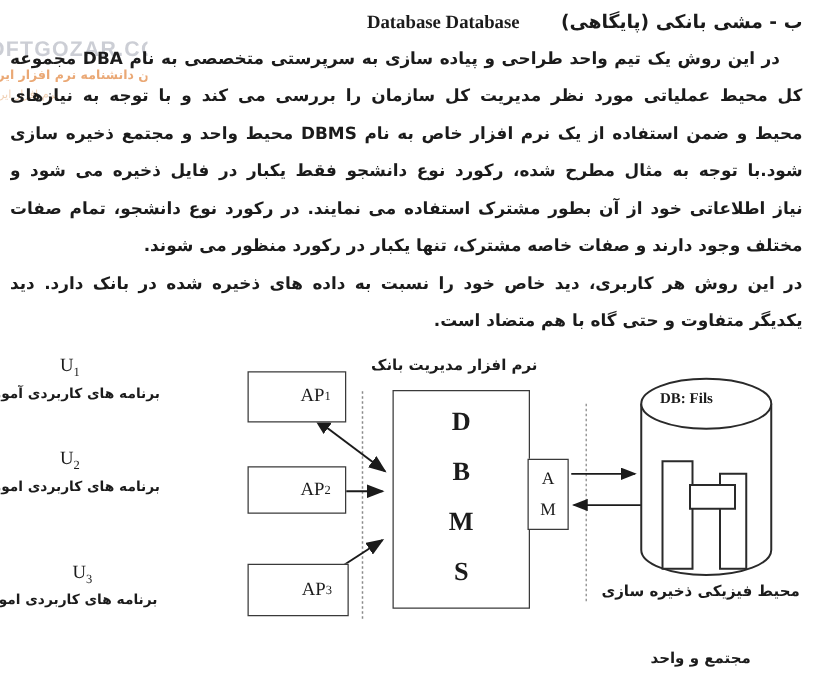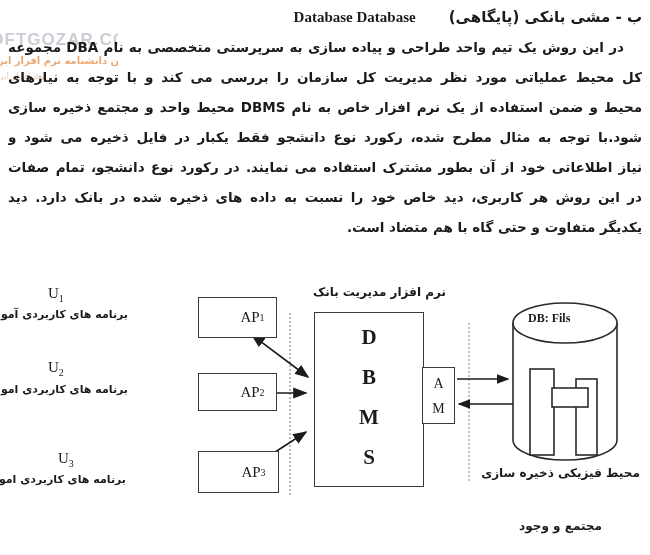--- a/index.html
+++ b/index.html
@@ -62,20 +62,21 @@
     <span class="hdr-fa">ب - مشی بانکی (پایگاهی)</span>
     <span class="hdr-en">Database Database</span>
   </div>
 
   <div class="bodytxt">
     <div class="ln ln-j indent">در این روش یک تیم واحد طراحی و پیاده سازی به سرپرستی متخصصی به نام DBA  مجموعه نیازهای اطلاعاتی</div>
     <div class="ln ln-j">کل محیط عملیاتی مورد نظر مدیریت کل سازمان را بررسی می کند و با توجه به نیازهای اطلاعاتی تمام کاربران</div>
     <div class="ln ln-j">محیط و ضمن استفاده از یک نرم افزار خاص به نام DBMS محیط واحد و مجتمع ذخیره سازی اطلاعات ایجاد می</div>
     <div class="ln ln-j">شود.با توجه به مثال مطرح شده، رکورد نوع دانشجو فقط یکبار در فایل ذخیره می شود و کاربران مختلف هر یک طبق</div>
     <div class="ln ln-j">نیاز اطلاعاتی خود از آن بطور مشترک استفاده می نمایند. در رکورد نوع دانشجو، تمام صفات خاصه مورد نیاز کاربران</div>
+    <div class="ln ln-r">مختلف وجود دارند و صفات خاصه مشترک، تنها یکبار در رکورد منظور می شوند.</div>
     <div class="ln ln-j">در این روش هر کاربری، دید خاص خود را نسبت به داده های ذخیره شده در بانک دارد. دید کاربران مختلف از</div>
     <div class="ln ln-r">یکدیگر متفاوت و حتی گاه با هم متضاد است.</div>
   </div>
 
   <svg class="shapes" width="650" height="555" viewBox="0 0 650 555">
     <defs>
       <marker id="ah" markerWidth="9" markerHeight="7" refX="8" refY="3.5" orient="auto-start-reverse">
         <path d="M0,0 L9,3.5 L0,7 Z" fill="#1b1b1b"></path>
       </marker>
     </defs>
@@ -92,21 +93,21 @@
 
     <g>
       <path d="M 513 323 L 513 440 A 52 20 0 0 0 617 440 L 617 323" fill="#ffffff" stroke="#2a2a2a" stroke-width="1.6"></path>
       <ellipse cx="565" cy="323" rx="52" ry="20" fill="#ffffff" stroke="#2a2a2a" stroke-width="1.6"></ellipse>
       <rect x="530" y="369" width="24" height="86" fill="#ffffff" stroke="#2a2a2a" stroke-width="1.6"></rect>
       <rect x="576" y="379" width="21" height="76" fill="#ffffff" stroke="#2a2a2a" stroke-width="1.6"></rect>
       <rect x="552" y="388" width="36" height="19" fill="#ffffff" stroke="#2a2a2a" stroke-width="1.6"></rect>
     </g>
   </svg>
 
-  <div class="dg swlabel" style="top:285px;left:326px;width:120px;">نرم افزار مدیریت بانک</div>
+  <div class="dg swlabel" style="top:285px;left:310px;width:120px;">نرم افزار مدیریت بانک</div>
 
   <div class="dg ulabel" style="top:285px;left:48px;width:64px;"><span>U</span><sub>1</sub></div>
   <div class="dg udesc" style="top:308px;left:0px;width:128px;">برنامه های کاربردی آموزش</div>
   <div class="dg apbox" style="top:297px;left:198px;width:47px;height:39px;">
       <span>AP</span>
       <sub>1</sub>
     </div>
 
   <div class="dg ulabel" style="top:359px;left:48px;width:64px;"><span>U</span><sub>2</sub></div>
   <div class="dg udesc" style="top:383px;left:0px;width:128px;">برنامه های کاربردی امور دانشجویی</div>
@@ -130,15 +131,15 @@
   </div>
 
   <div class="dg ambox" style="top:367px;left:422px;width:33px;height:57px;">
     <div>A</div>
     <div>M</div>
   </div>
 
   <div class="dg dblabel" style="top:311px;left:528px;width:74px;">DB: Fils</div>
 
   <div class="dg storecap" style="top:466px;left:478px;width:165px;">محیط فیزیکی ذخیره سازی</div>
-  <div class="dg storecap" style="top:519px;left:478px;width:165px;">مجتمع و وجود</div>
+  <div class="dg storecap" style="top:519px;left:478px;width:165px;">مجتمع و واحد</div>
 
 </div>
 
 </body></html>

